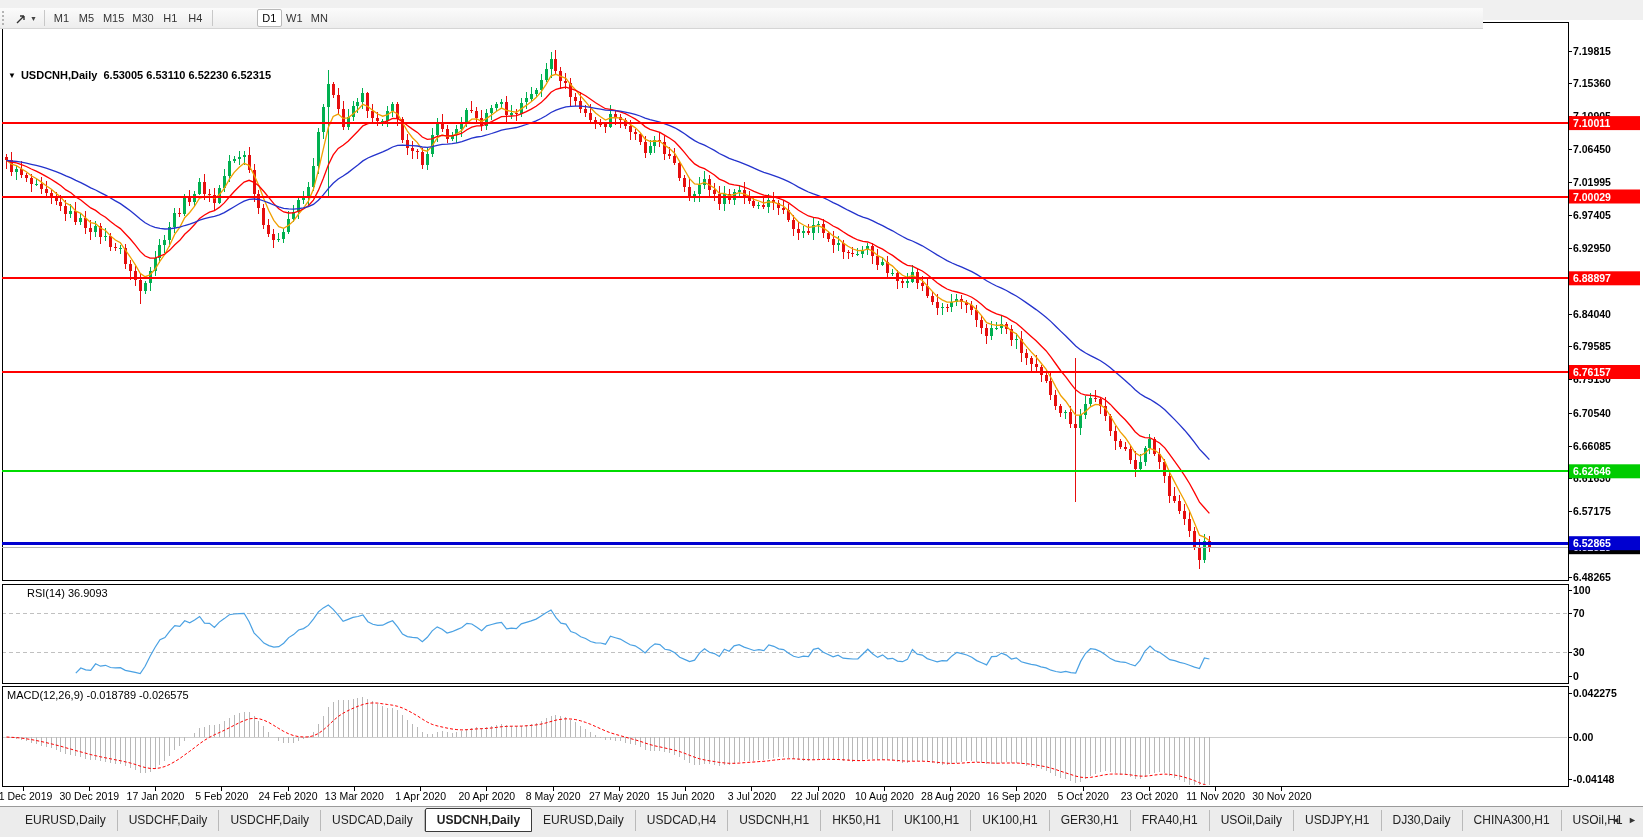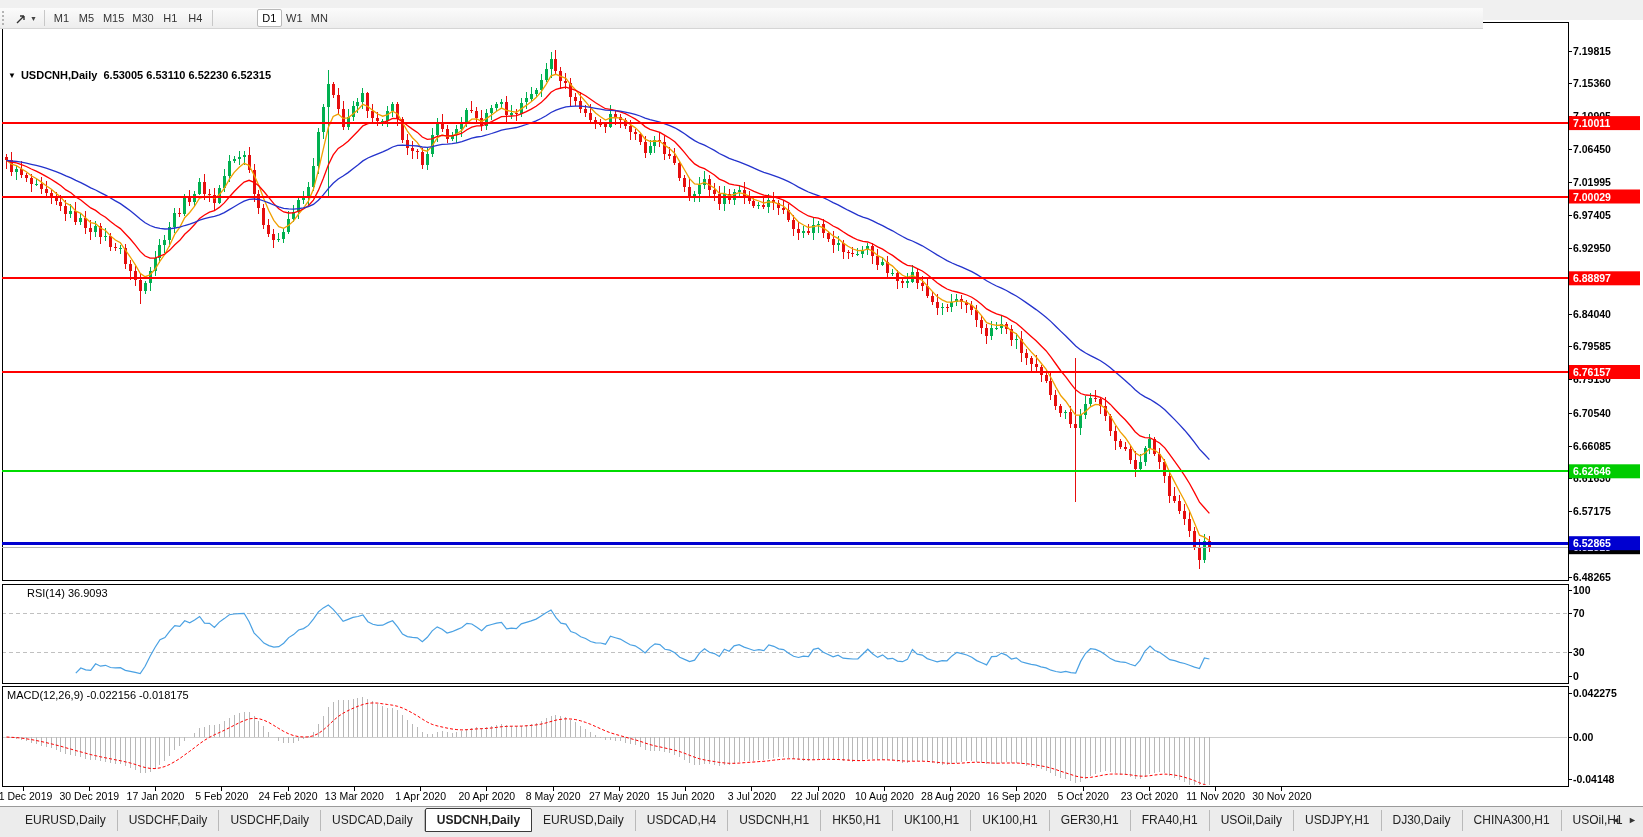--- a/index.html
+++ b/index.html
@@ -977,21 +977,21 @@
       <text x="1149.4" y="800" font-size="10.5" fill="#000" text-anchor="middle">23 Oct 2020</text>
       <line x1="1215.7" y1="786" x2="1215.7" y2="791" stroke="#000" shape-rendering="crispEdges"></line>
       <text x="1215.7" y="800" font-size="10.5" fill="#000" text-anchor="middle">11 Nov 2020</text>
       <line x1="1281.9" y1="786" x2="1281.9" y2="791" stroke="#000" shape-rendering="crispEdges"></line>
       <text x="1281.9" y="800" font-size="10.5" fill="#000" text-anchor="middle">30 Nov 2020</text>
     </g>
   </svg>
 
 <div class="ovl" id="chart-title"><span class="tri">▼</span><span>USDCNH,Daily</span><span>  </span><span>6.53005 6.53110 6.52230 6.52315</span></div>
 <div class="ovl" id="rsi-label">RSI(14) 36.9093</div>
-<div class="ovl" id="macd-label">MACD(12,26,9) -0.022156 -0.018175</div>
+<div class="ovl" id="macd-label">MACD(12,26,9) -0.018789 -0.026575</div>
 
 <div class="splitter" style="top:580px"></div>
 <div class="splitter" style="top:683px"></div>
 
 <div id="tabbar">
   <div id="tabs">
       <div class="tab">EURUSD,Daily</div>
       <div class="tab">USDCHF,Daily</div>
       <div class="tab">USDCHF,Daily</div>
       <div class="tab">USDCAD,Daily</div>

